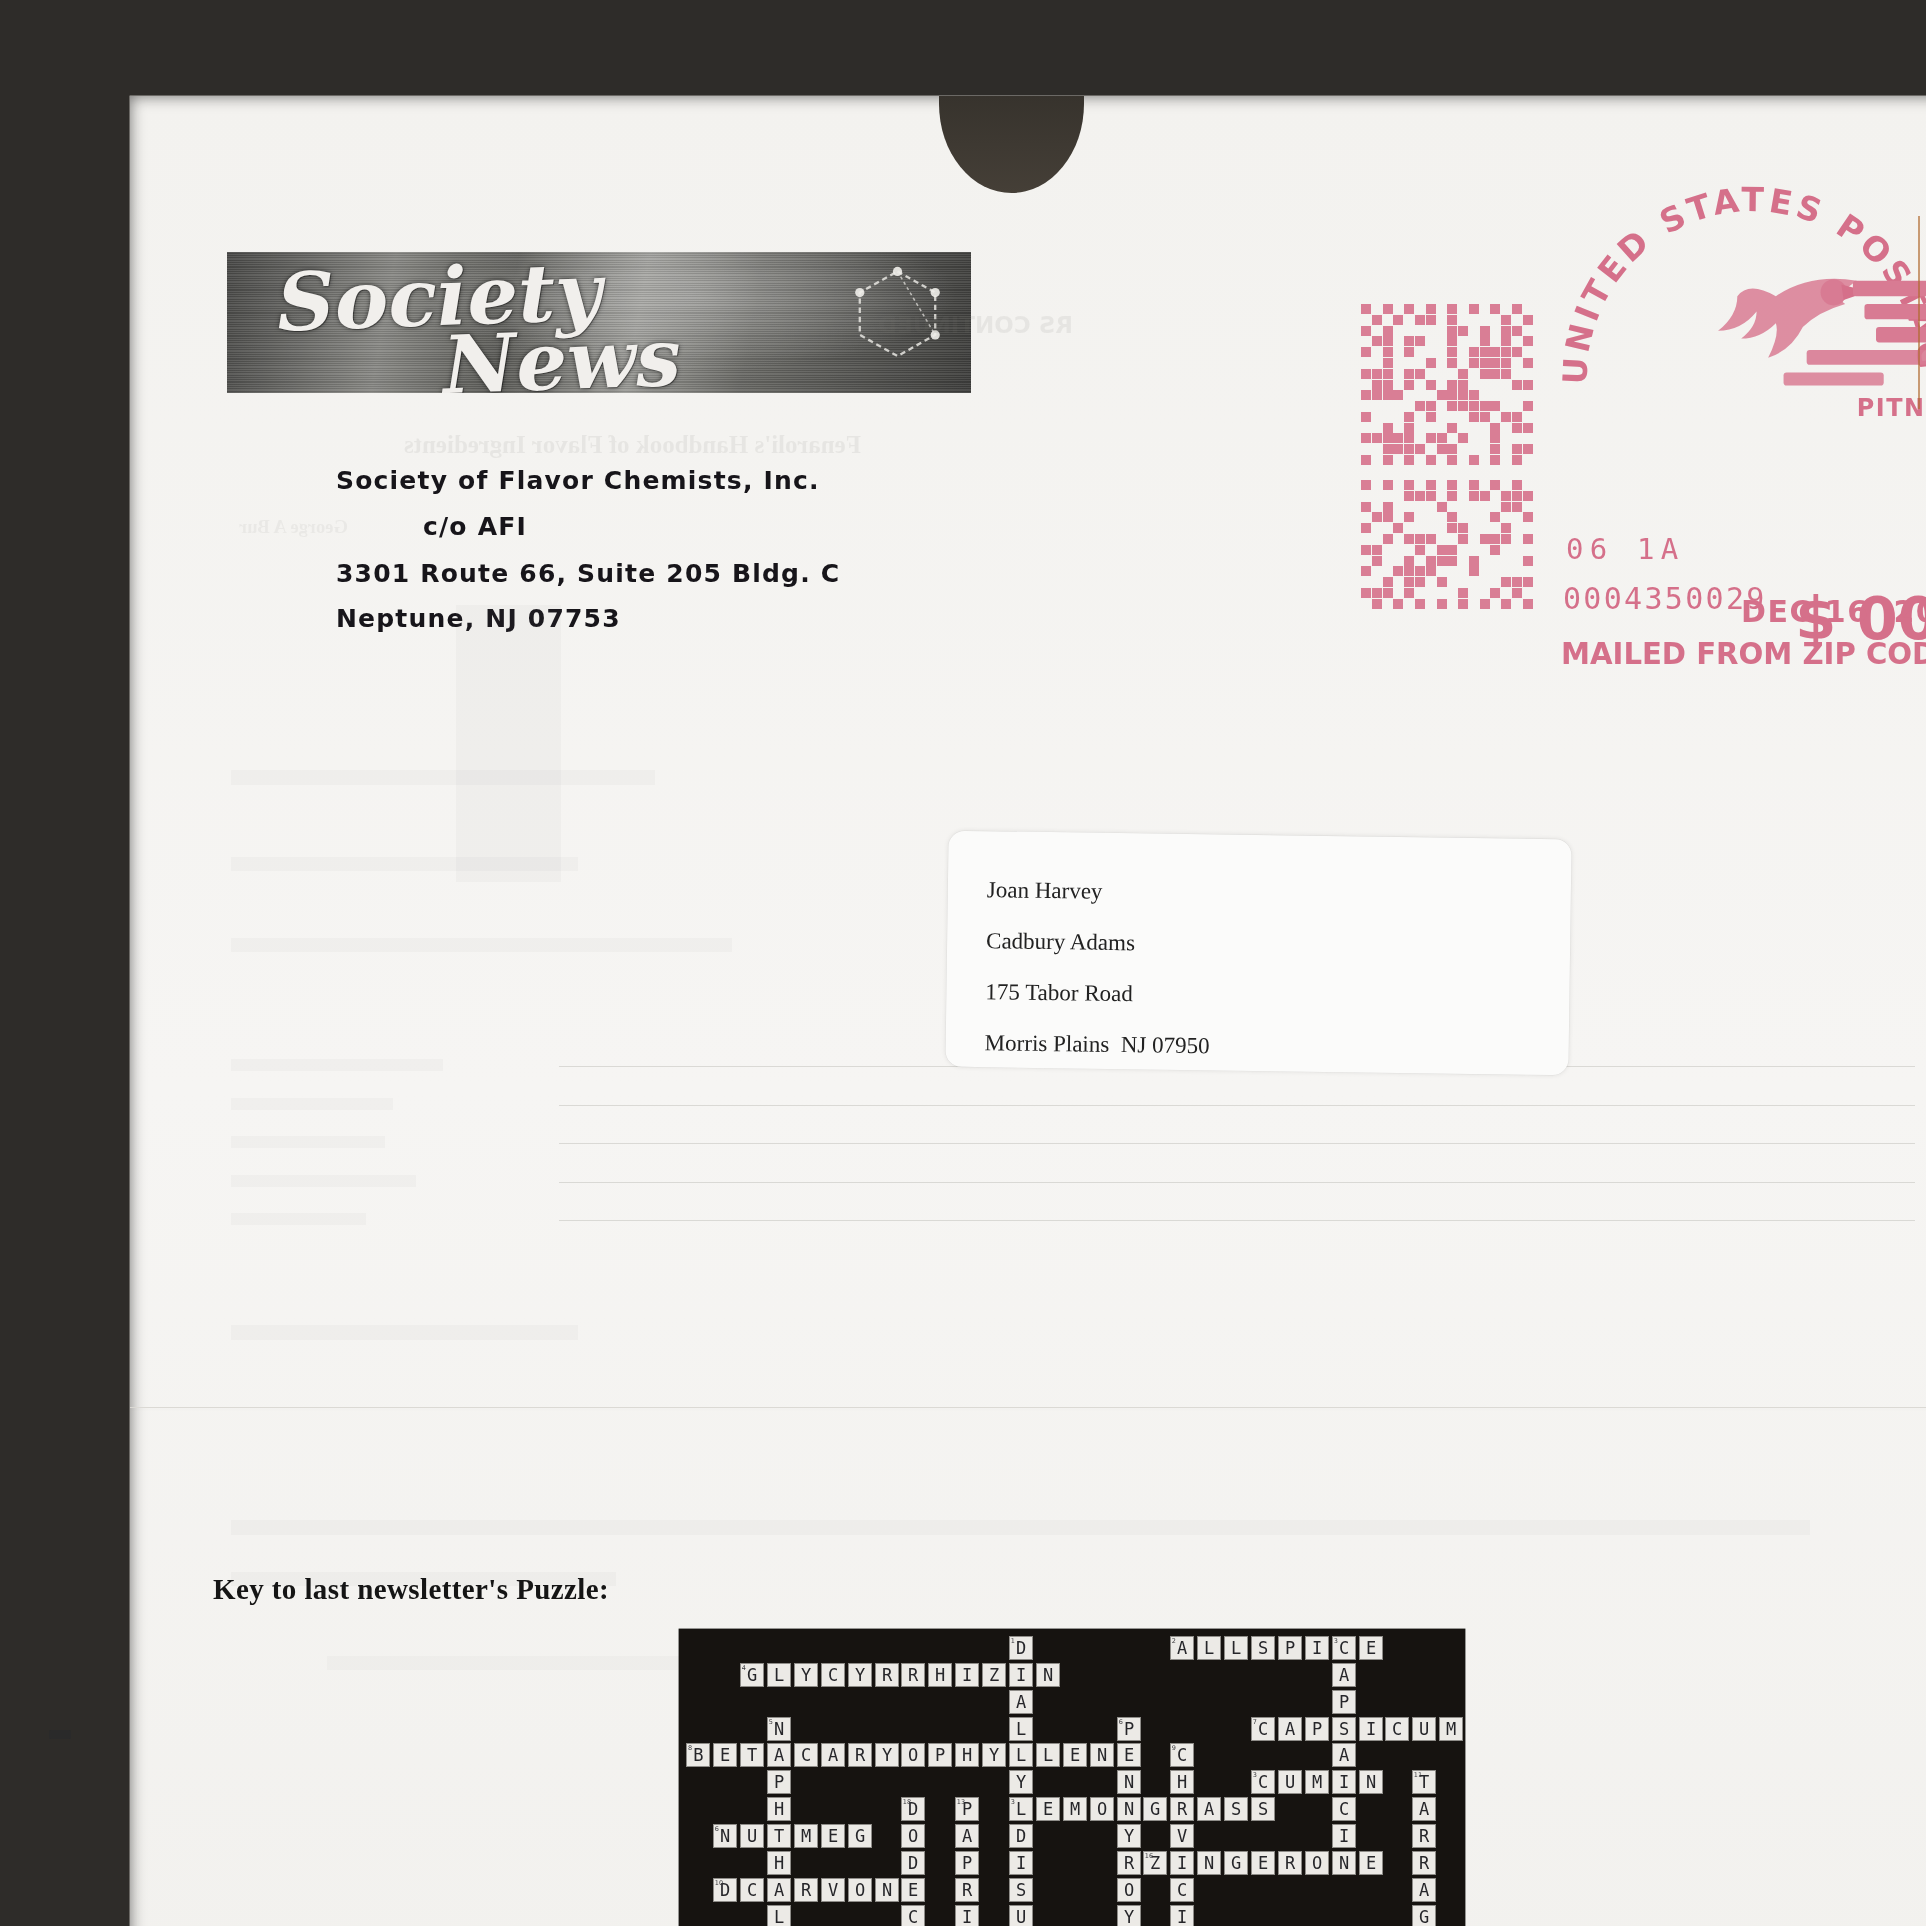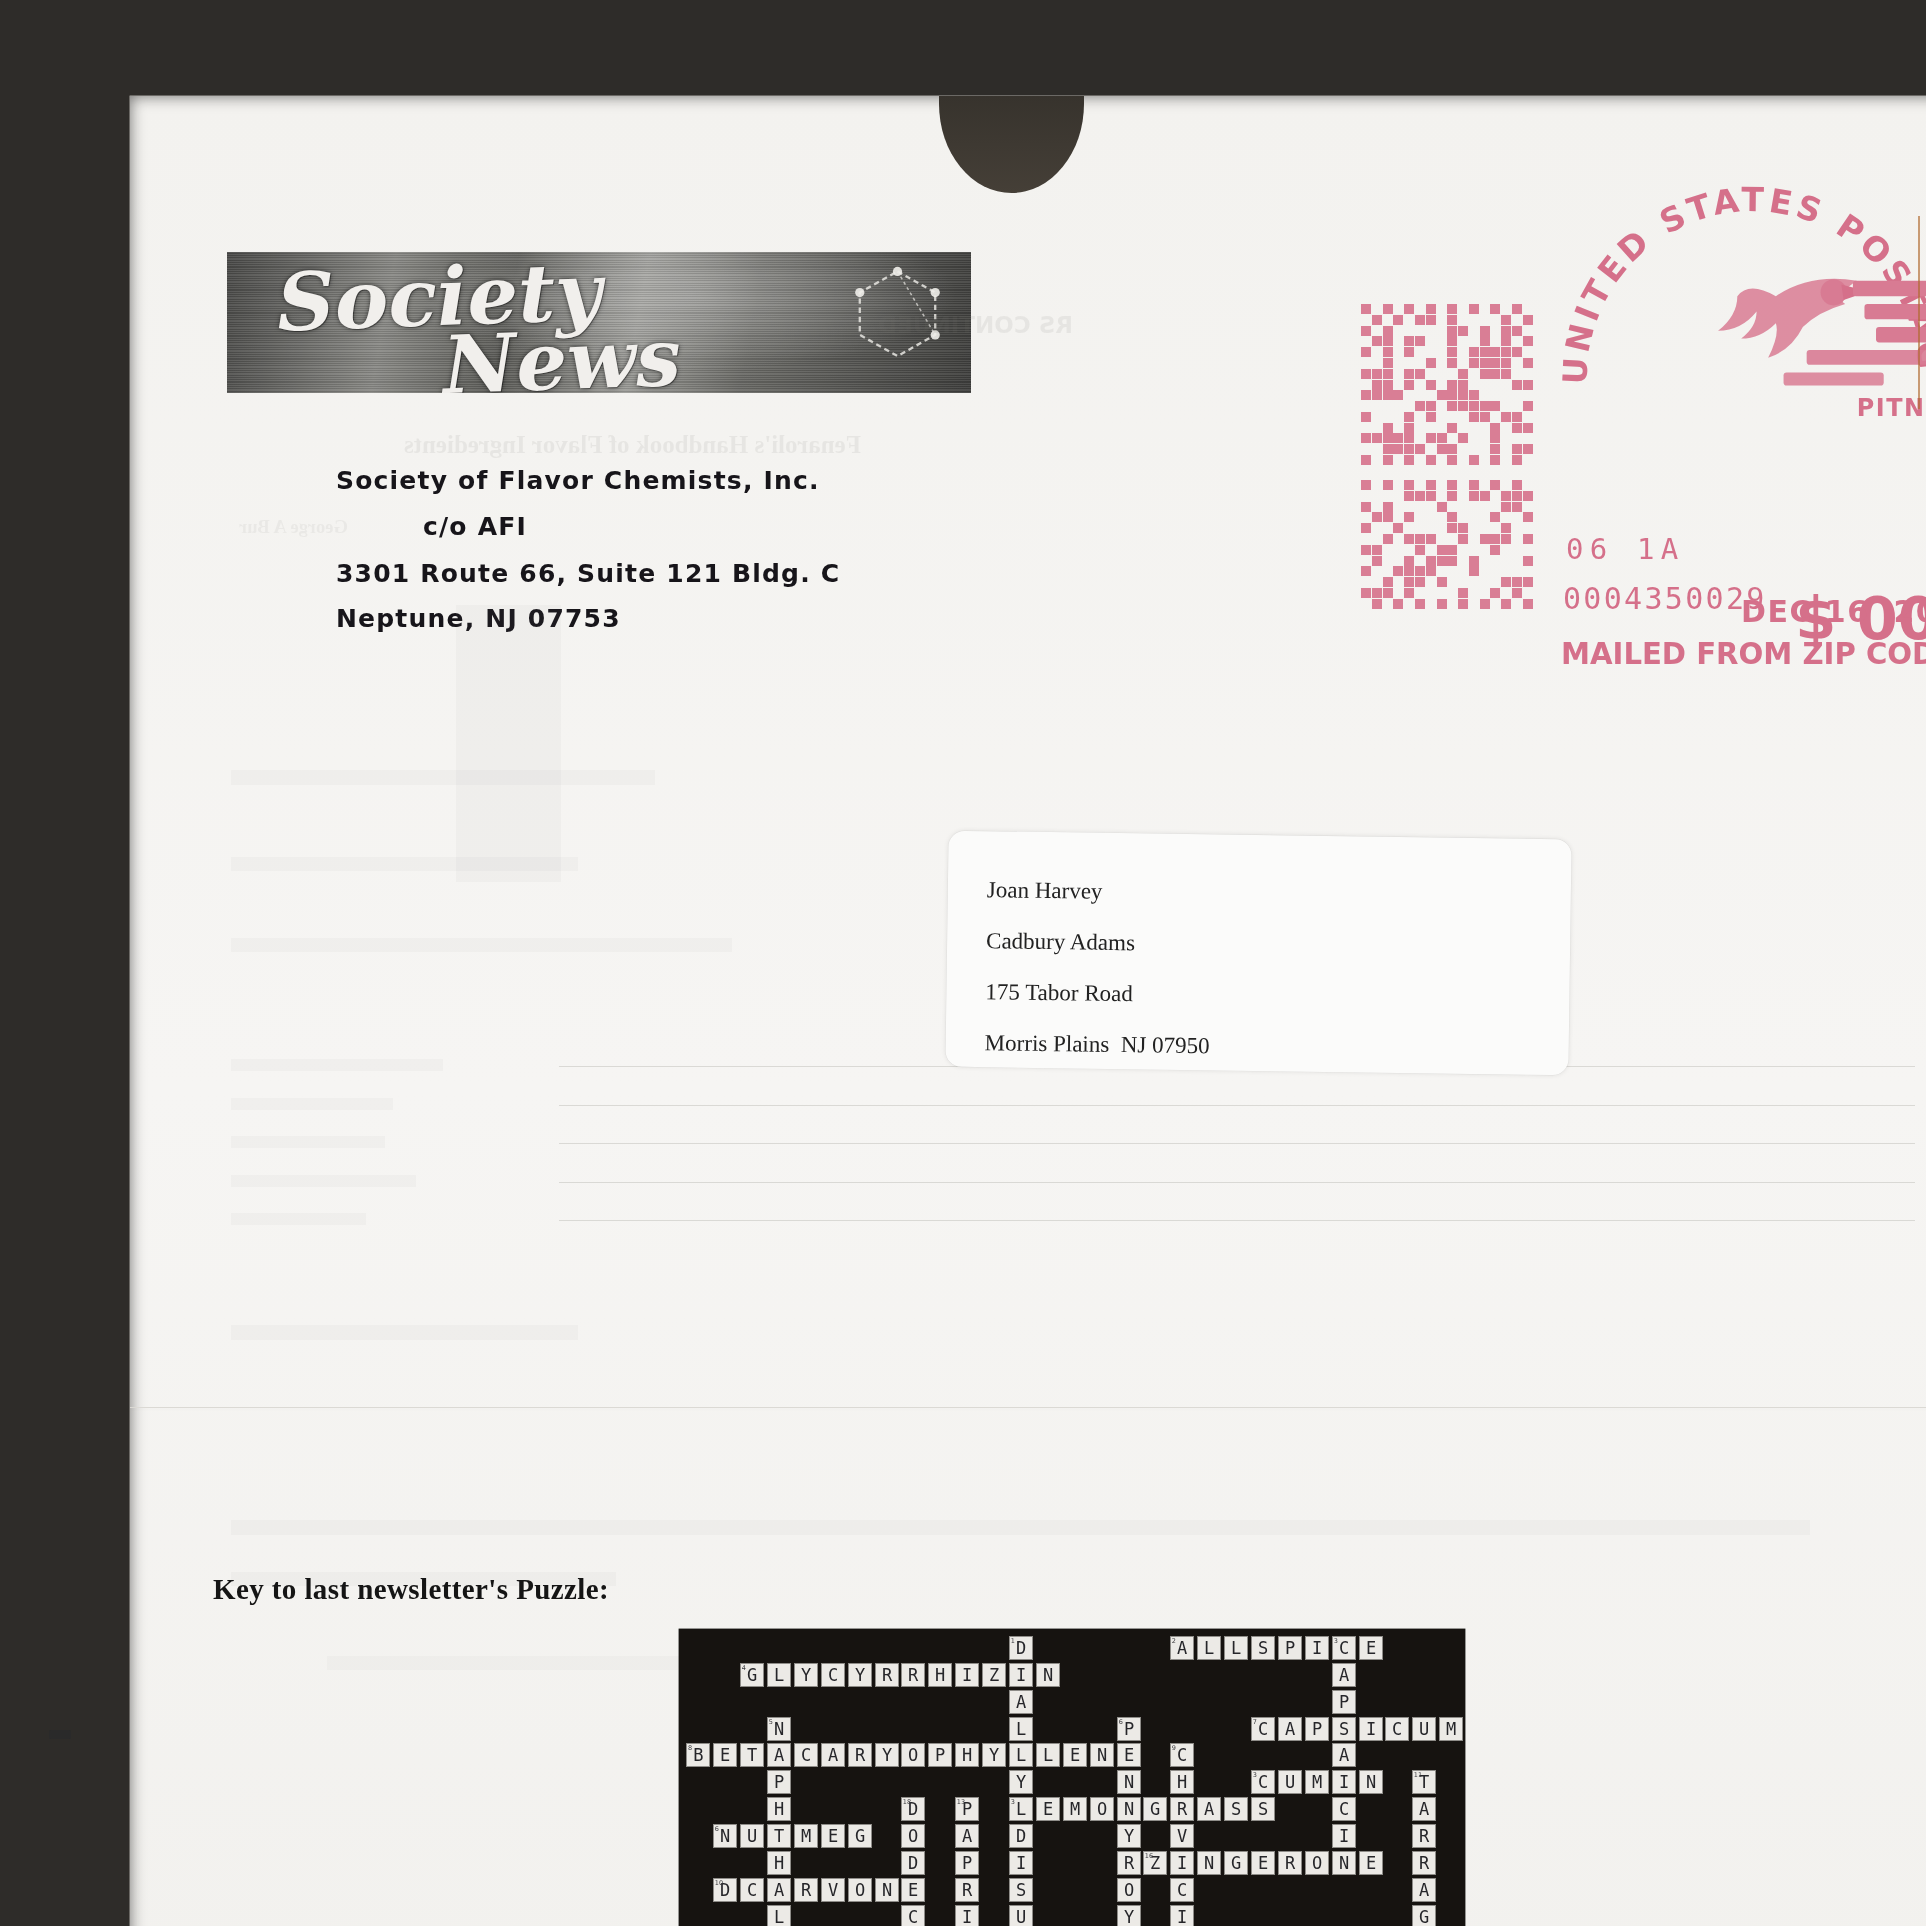--- a/index.html
+++ b/index.html
@@ -72,21 +72,21 @@
       <circle cx="170" cy="40" r="12" fill="#f0eeea" opacity=".9"></circle>
         <circle cx="268" cy="95" r="12" fill="#f0eeea" opacity=".9"></circle>
       <circle cx="268" cy="205" r="12" fill="#f0eeea" opacity=".9"></circle>
         <circle cx="72" cy="95" r="12" fill="#f0eeea" opacity=".9"></circle>
       <line x1="170" y1="40" x2="268" y2="205" stroke="#e8e6e2" stroke-width="4" stroke-dasharray="8 8" opacity=".7"></line>
     </svg>
   </div>
 
   <div class="ret-line" style="left:336px;top:466px">Society of Flavor Chemists, Inc.</div>
   <div class="ret-line" style="left:423px;top:512px">c/o AFI</div>
-  <div class="ret-line" style="left:336px;top:559px">3301 Route 66, Suite 121 Bldg. C</div>
+  <div class="ret-line" style="left:336px;top:559px">3301 Route 66, Suite 205 Bldg. C</div>
   <div class="ret-line" style="left:336px;top:604px">Neptune, NJ 07753</div>
 
   <div id="bar1" class="abs" style="left:1361px;top:304px;width:177px;height:171px">
       <div style="position: absolute; left: 0px; top: 0px; width: 10px; height: 10px; background: rgb(217, 126, 149);"></div>
       <div style="position: absolute; left: 21.6px; top: 0px; width: 10px; height: 10px; background: rgb(217, 126, 149);"></div>
       <div style="position: absolute; left: 43px; top: 0px; width: 10px; height: 10px; background: rgb(217, 126, 149);"></div>
       <div style="position: absolute; left: 65px; top: 0px; width: 10px; height: 10px; background: rgb(217, 126, 149);"></div>
       <div style="position: absolute; left: 86px; top: 0px; width: 10px; height: 10px; background: rgb(217, 126, 149);"></div>
       <div style="position: absolute; left: 108px; top: 0px; width: 10px; height: 10px; background: rgb(217, 126, 149);"></div>
       <div style="position: absolute; left: 129px; top: 0px; width: 10px; height: 10px; background: rgb(217, 126, 149);"></div>

